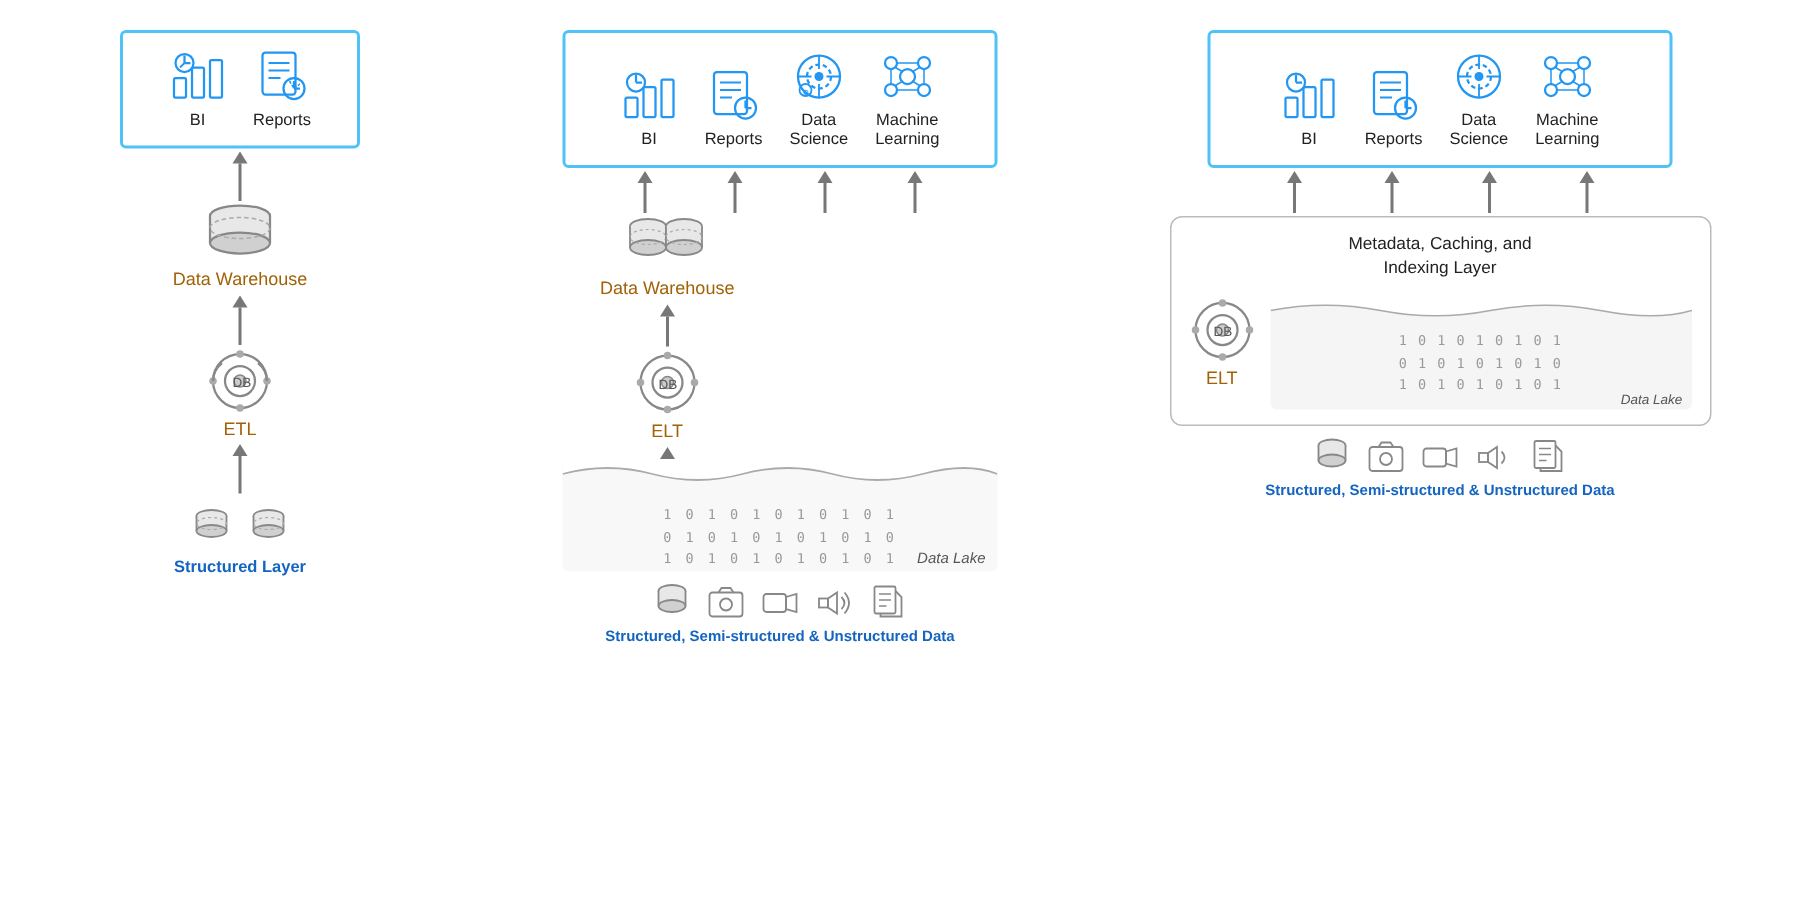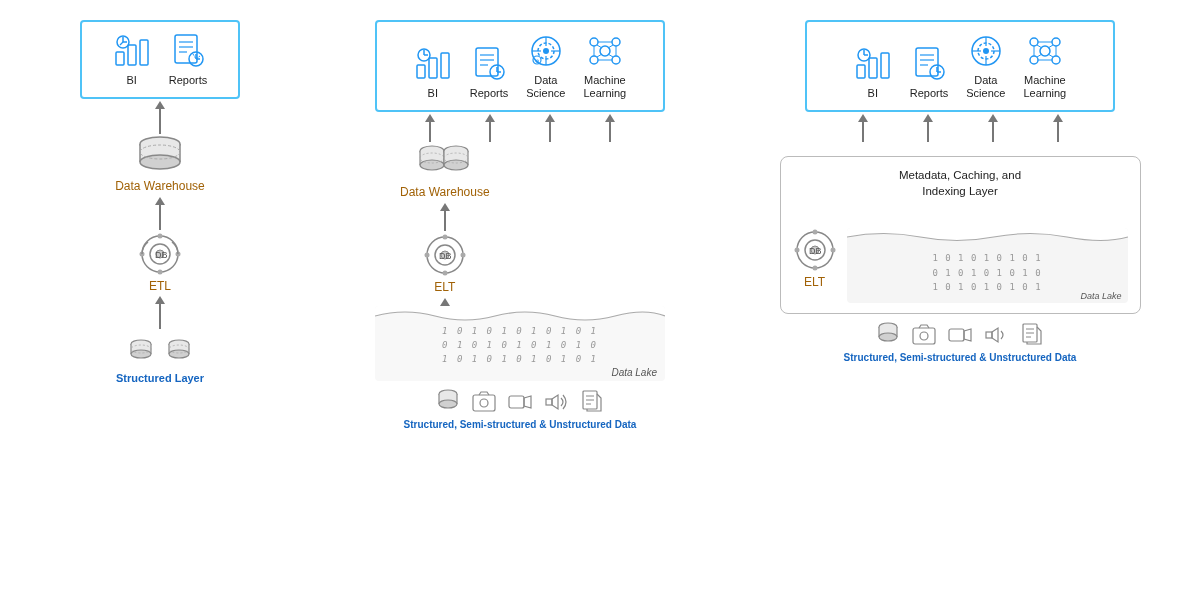--- a/index.html
+++ b/index.html
@@ -345,21 +345,21 @@
       </div>
 
       <div style="width:40px;"></div>
     </div>
 
     <div style="position:relative;width:290px;height:75px;background:#f8f8f8;border-radius:4px;overflow:hidden;margin-top:-10px;">
       <svg width="290" height="20" viewBox="0 0 290 20" style="position:absolute;top:0;left:0;">
         <path d="M0,10 Q30,2 60,10 T120,10 T180,10 T240,10 T290,10 L290,0 L0,0 Z" fill="#fff"></path>
         <path d="M0,10 Q30,2 60,10 T120,10 T180,10 T240,10 T290,10" fill="none" stroke="#aaa" stroke-width="1.2"></path>
       </svg>
-      <div style="position:absolute;top:18px;left:0;right:0;bottom:0;display:flex;align-items:flex-start;justify-content:center;font-style:italic;">
+      <div style="position:absolute;top:18px;left:0;right:0;bottom:0;display:flex;align-items:flex-end;justify-content:center;">
         <span style="font-size:9px;color:#999;font-family:monospace;letter-spacing:2px;line-height:1.6;">
           1 0 1 0 1 0 1 0 1 0 1<br>
           0 1 0 1 0 1 0 1 0 1 0<br>
           1 0 1 0 1 0 1 0 1 0 1
         </span>
       </div>
       <span style="position:absolute;bottom:3px;right:8px;font-size:10px;color:#555;font-style:italic;">Data Lake</span>
     </div>
 
     <div class="bottom-icons" style="margin-top:8px;">
@@ -470,21 +470,21 @@
       <div style="display:flex;flex-direction:column;align-items:center;">
         <div class="arrow-tip-up"></div>
         <div class="v-line" style="height:20px;"></div>
       </div>
       <div style="display:flex;flex-direction:column;align-items:center;">
         <div class="arrow-tip-up"></div>
         <div class="v-line" style="height:20px;"></div>
       </div>
     </div>
 
-    <div class="metadata-box" style="width:95%;padding:10px 12px;flex-direction:column;gap:23px;margin-top:12px;">
+    <div class="metadata-box" style="width:95%;padding:10px 12px;flex-direction:column;gap:5px;">
       <div style="font-size:11.5px;color:#222;text-align:center;font-weight:normal;line-height:1.4;margin-bottom:5px;">Metadata, Caching, and<br>Indexing Layer</div>
       <div style="display:flex;flex-direction:row;align-items:flex-start;gap:10px;width:100%;">
 
         <div style="display:flex;flex-direction:column;align-items:center;">
           <div class="icon-item">
             <svg width="44" height="44" viewBox="0 0 44 44">
               <circle cx="22" cy="22" r="18" fill="none" stroke="#888" stroke-width="1.5"></circle>
               <circle cx="22" cy="22" r="10" fill="none" stroke="#888" stroke-width="1.5"></circle>
               <circle cx="22" cy="22" r="4" fill="#ccc" stroke="#888" stroke-width="1"></circle>
               <circle cx="22" cy="4" r="2.5" fill="#aaa"></circle>

